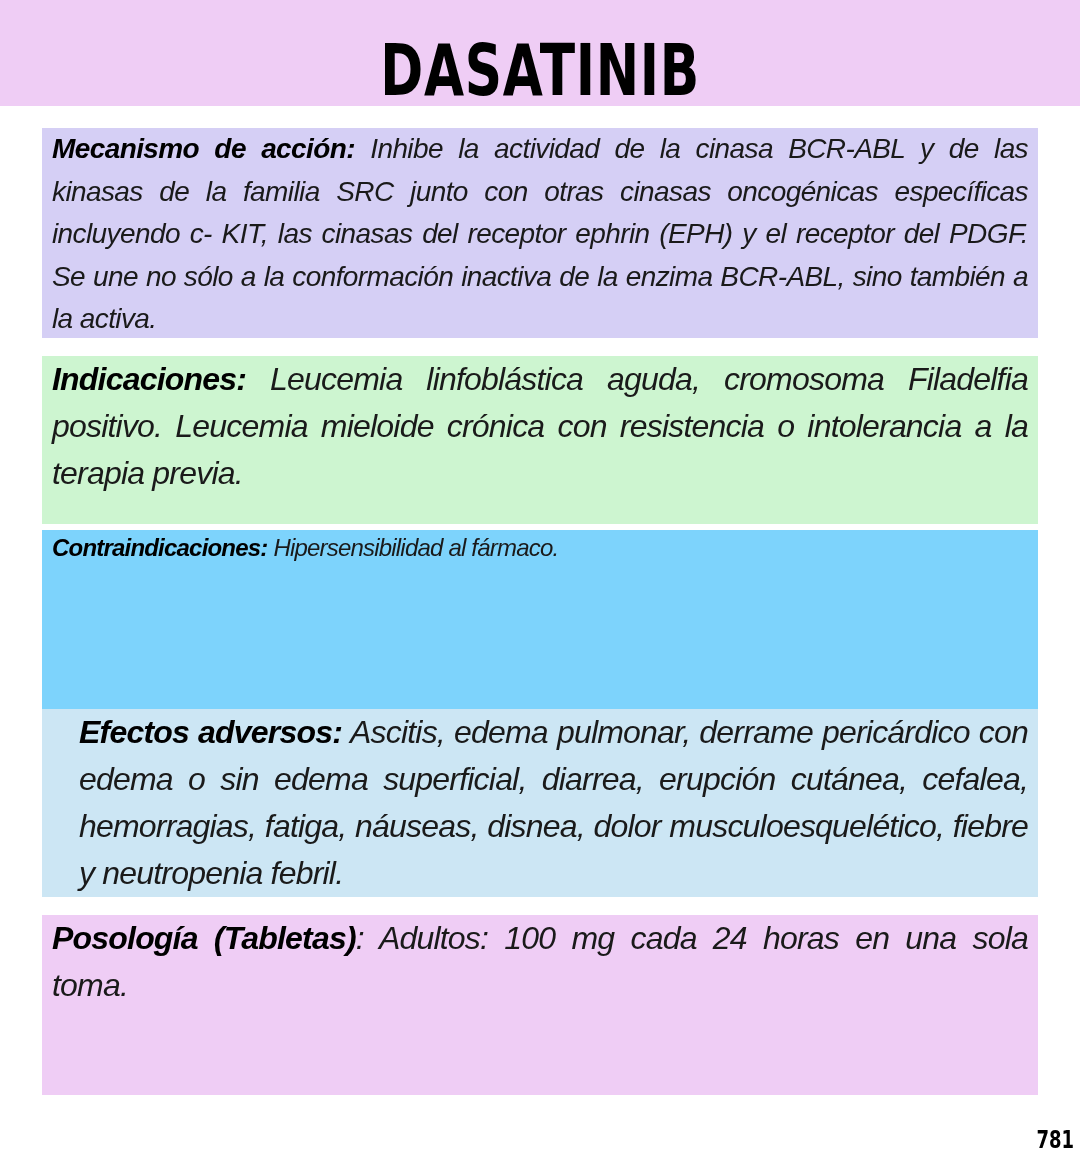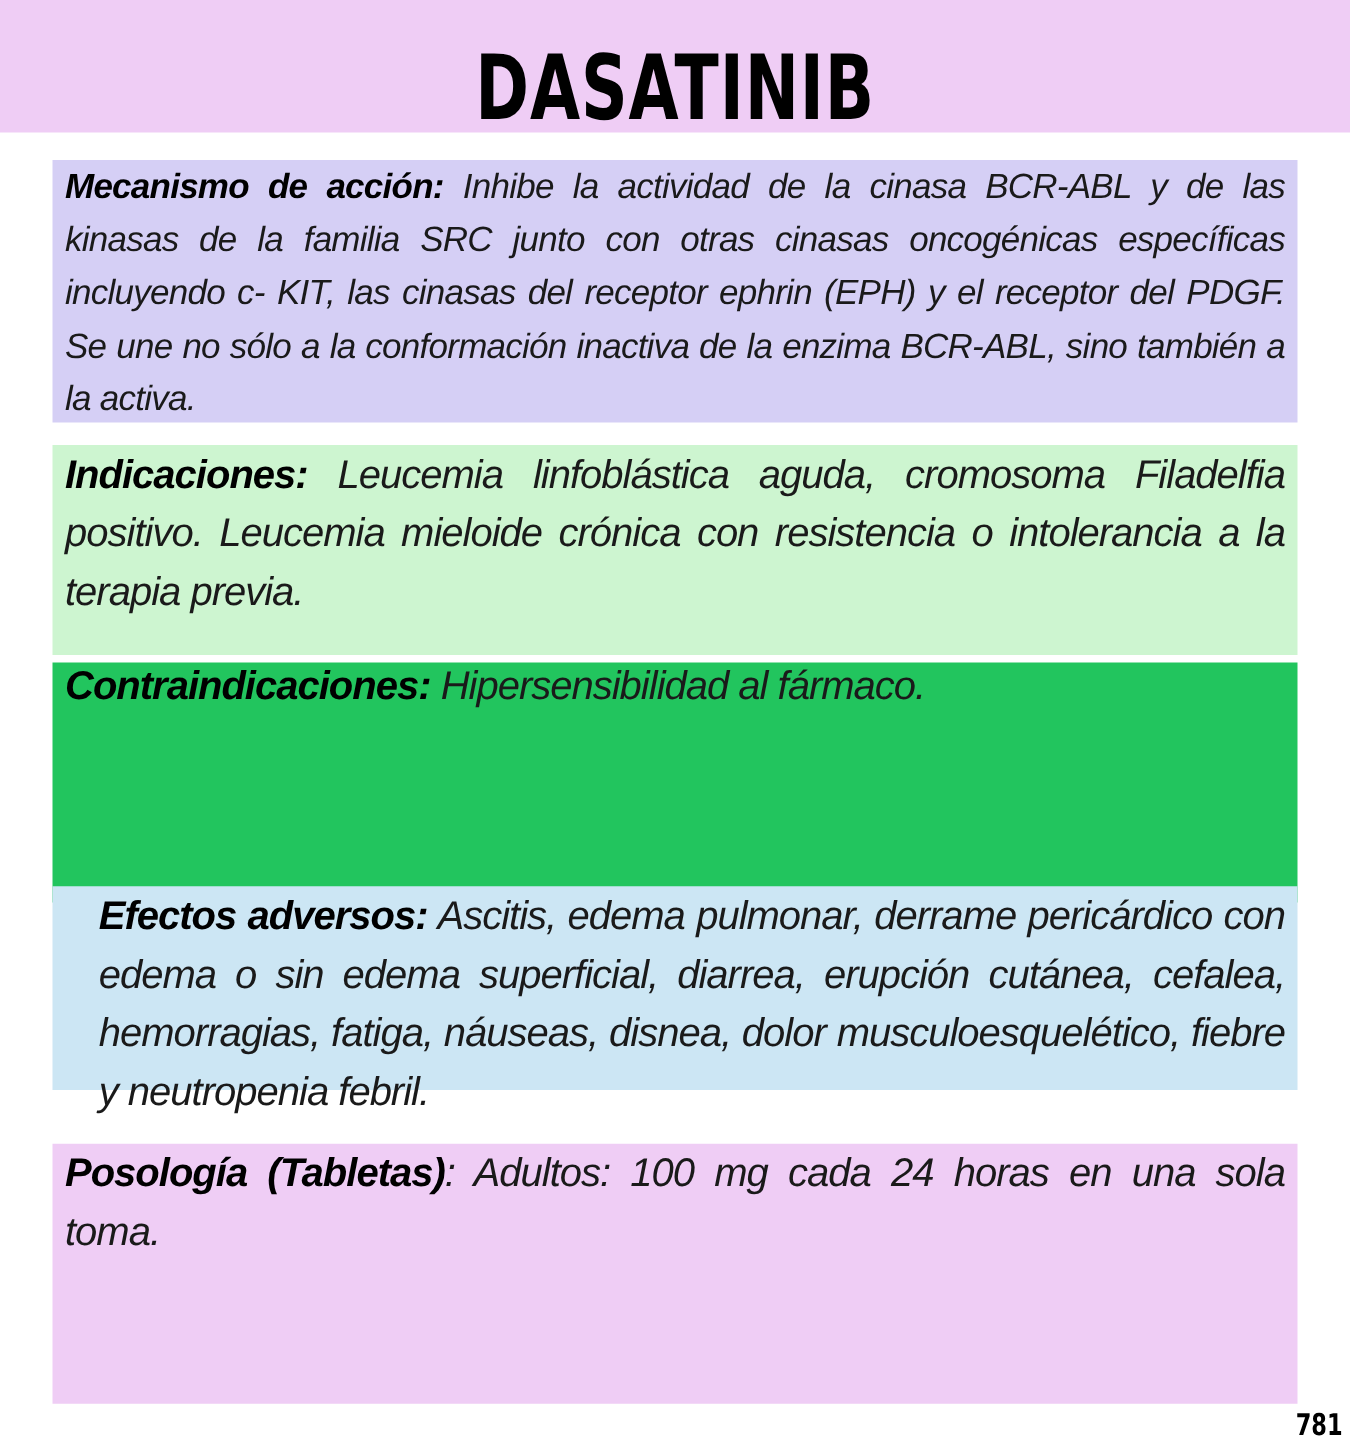--- a/index.html
+++ b/index.html
@@ -62,36 +62,36 @@
     }
     .s-indicaciones {
       top: 356px; height: 168px;
       background: #cdf5d0;
       font-size: 32px;
       line-height: 47px;
       letter-spacing: -0.8px;
     }
     .s-contra {
       top: 530px; height: 192px;
-      background: #22c55e;
-      font-size: 32px;
+      background: #7dd3fc;
+      font-size: 24px;
       line-height: 36px;
       padding-top: 0px;
       letter-spacing: -0.8px;
     }
     .s-efectos {
-      top: 709px; height: 163px;
+      top: 709px; height: 188px;
       background: #cce6f4;
       font-size: 32px;
       line-height: 47px;
       letter-spacing: -0.8px;
       padding-left: 37px;
     }
     .s-posologia {
-      top: 915px; height: 208px;
+      top: 915px; height: 180px;
       background: #efcdf5;
       font-size: 32px;
       line-height: 47px;
       letter-spacing: -0.8px;
     }
     .page-number {
       position: absolute;
       right: 6px;
       top: 1126px;
       font-family: "DejaVu Sans", sans-serif;

